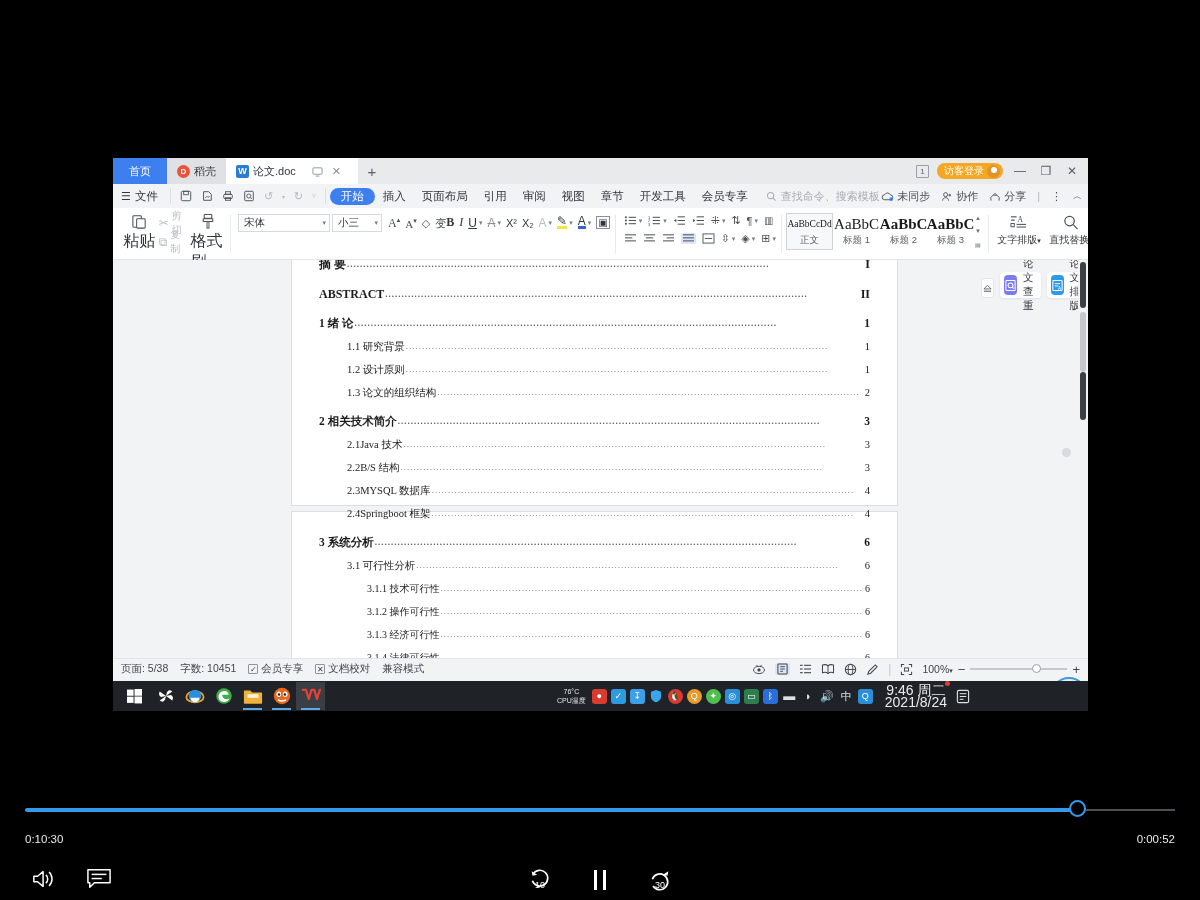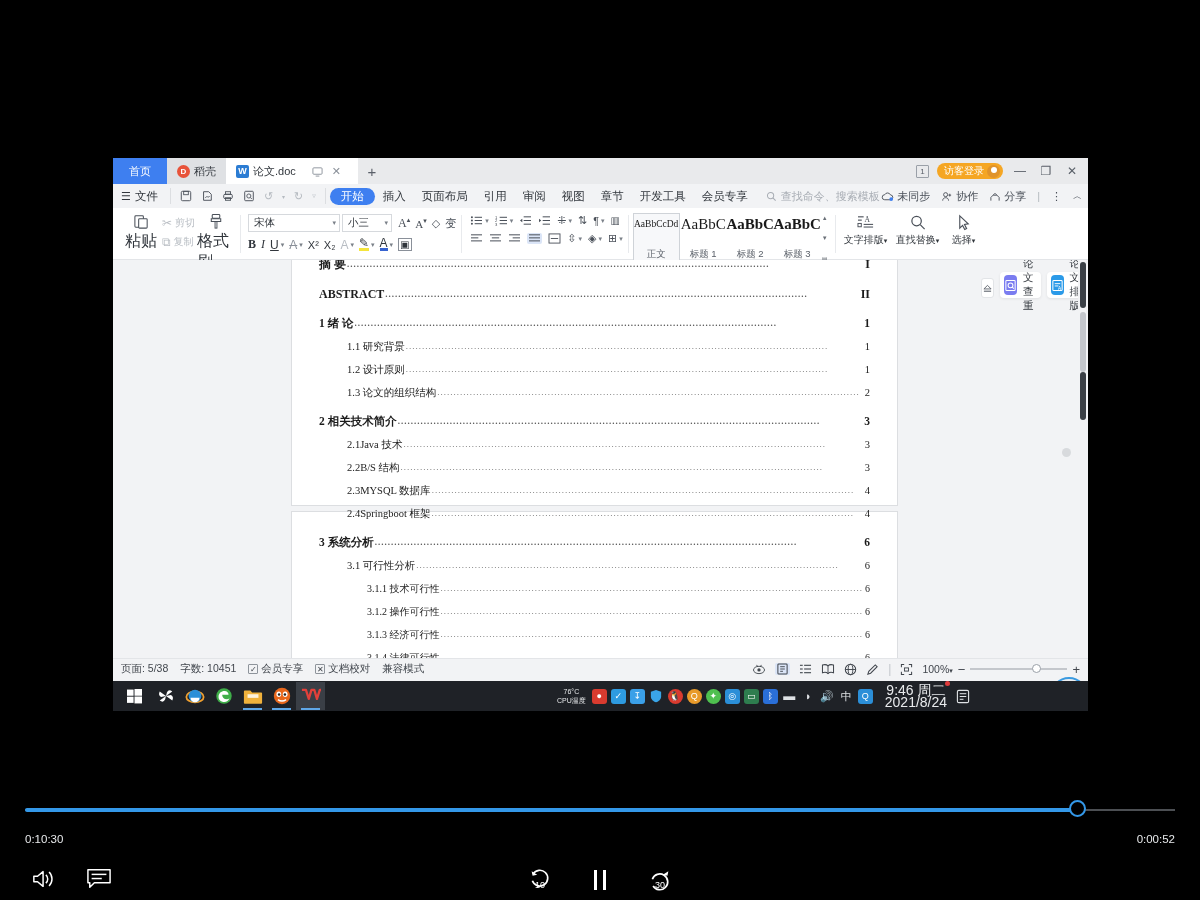--- a/index.html
+++ b/index.html
@@ -88,21 +88,21 @@
   .pararow { display: flex; align-items: center; gap: 6px; padding-top: 4px; font-size: 12px; color: #4a5059; }
   .pararow2 { display: flex; align-items: center; gap: 6px; padding-top: 5px; font-size: 12px; color: #4a5059; }
   .pararow .car, .pararow2 .car { font-size: 7px; color: #7a8088; margin-left: -4px; }
   .selbox { background: #dbe5f7; border-radius: 2px; padding: 0 1px; }
 
   .styles { display: flex; align-items: stretch; padding-top: 3px; }
   .stylecell { width: 47px; display: flex; flex-direction: column; align-items: center; justify-content: center;
                font-size: 9.5px; color: #5a6069; padding: 2px 0; }
   .stylecell.sel { border: 1px solid #cfd3d8; background: #f7f8fa; }
   .stylecell .prev { font-family: "Liberation Serif", serif; color: #1a1a1a; line-height: 17px; }
-  .stylecell .lbl { margin-top: 15px; }
+  .stylecell .lbl { margin-top: 1px; }
   .stylescroll { display: flex; flex-direction: column; justify-content: space-between; font-size: 6px;
                  color: #6a7078; padding: 2px 2px 2px 1px; }
   .tailgroup { display: flex; align-items: flex-start; }
   .tailbtn { width: 52px; display: flex; flex-direction: column; align-items: center; gap: 2px; padding-top: 4px;
              font-size: 10px; color: #31363c; }
   .tailbtn .gi { font-size: 17px; line-height: 19px; color: #4a5059; }
 
   
   .docarea { position: relative; height: 398px; background: #f2f3f5; overflow: hidden; }
   .page { position: absolute; left: 179px; top: 0; width: 605px; background: #fff; box-shadow: 0 0 0 1px #dcdee1; }
@@ -374,21 +374,21 @@
               <svg width="16" height="17" viewBox="0 0 16 18">
                   <rect x="4" y="1.5" width="8" height="4" rx="1" fill="none" stroke="#4a5059" stroke-width="1.1"></rect>
                   <path d="M3 6h10v3H3z" fill="none" stroke="#4a5059" stroke-width="1.1"></path>
                   <rect x="7" y="9" width="2" height="7" fill="none" stroke="#4a5059" stroke-width="1"></rect>
                 </svg>
             </span>
             <span>格式刷</span>
           </div>
         </div>
 
-        <div class="rgroup" style="flex-direction:column; padding-left:8px;">
+        <div class="rgroup" style="flex-direction:row; padding-left:8px;">
           <div class="fontrow">
             <div class="fontsel name">
               <span>宋体</span>
               <span class="car">▾</span>
             </div>
             <div class="fontsel size">
               <span>小三</span>
               <span class="car">▾</span>
             </div>
             <div class="fr-icons">

